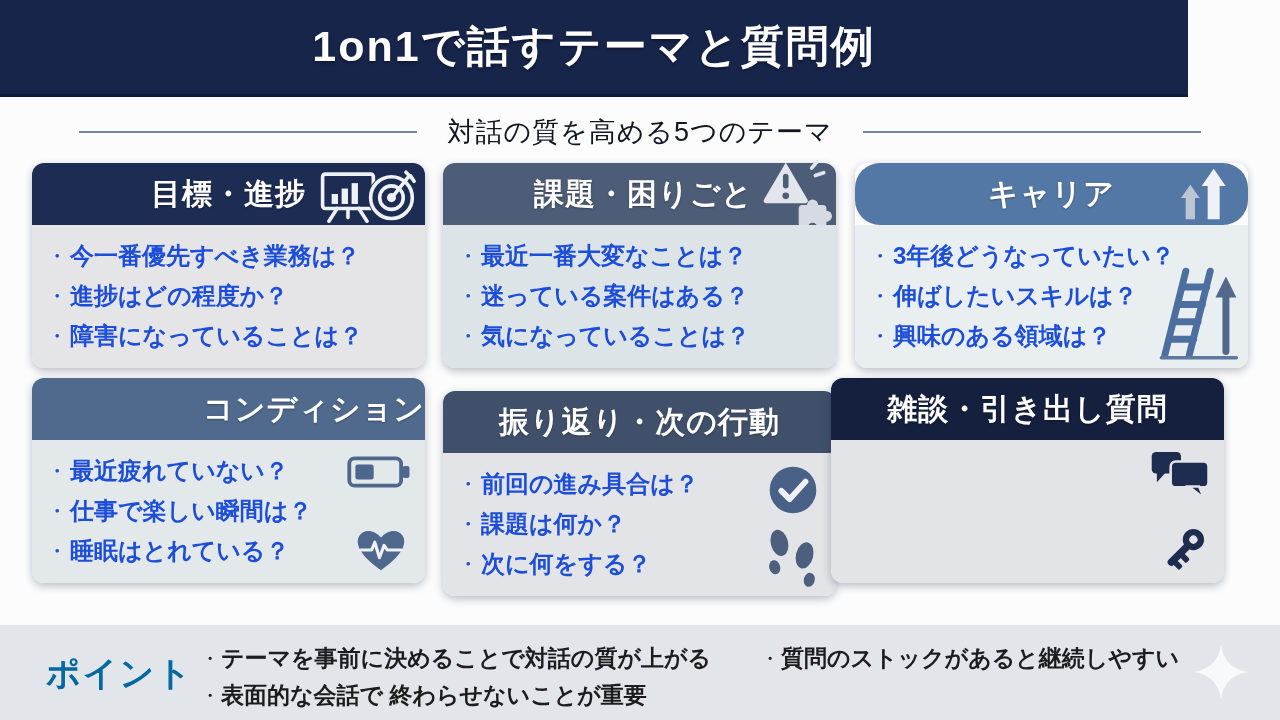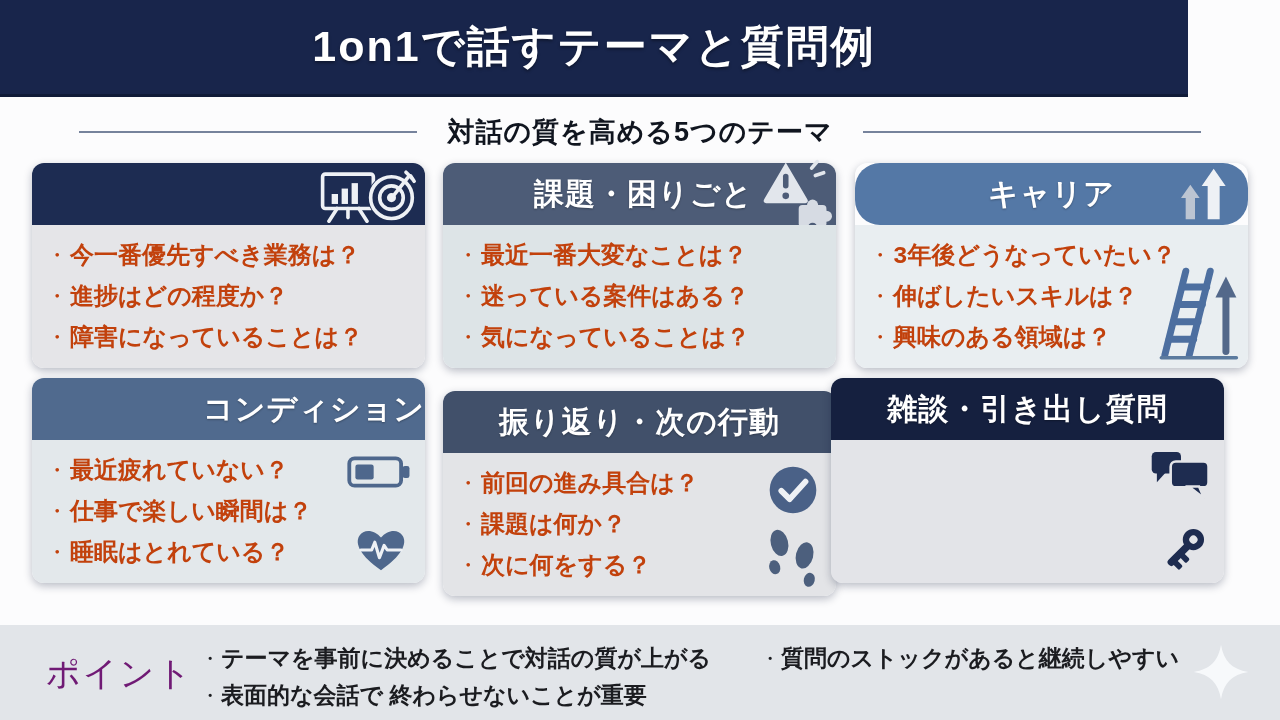--- a/index.html
+++ b/index.html
@@ -18,54 +18,54 @@
   .title-bar h1{
     margin:0;color:#ffffff;font-size:43px;font-weight:bold;letter-spacing:2px;
     text-shadow:0 2px 3px rgba(0,0,0,.35);
   }
   
   .subtitle-row{
     position:absolute;left:0;top:110px;width:1280px;height:44px;
     display:flex;align-items:center;justify-content:center;gap:30px;
   }
   .subtitle-line{height:2px;background:#76839c;flex:0 0 338px;}
-  .subtitle-text{font-size:27px;font-weight:bold;color:#10151f;letter-spacing:1px;white-space:nowrap;}
+  .subtitle-text{font-size:27px;font-weight:normal;color:#10151f;letter-spacing:1px;white-space:nowrap;}
   
   .card{
     position:absolute;width:393px;height:205px;border-radius:12px;
     box-shadow:0 3px 8px rgba(15,25,55,.28);
   }
   .card-header{
     height:62px;border-radius:12px 12px 0 0;position:relative;
     display:flex;align-items:center;justify-content:center;
   }
   .card-header h2{
     margin:0;color:#ffffff;font-size:30px;font-weight:bold;letter-spacing:1px;
     text-shadow:0 1px 2px rgba(0,0,0,.3);white-space:nowrap;
   }
   .card-body{
     height:143px;border-radius:0 0 12px 12px;box-sizing:border-box;
     padding:11px 10px 0 16px;position:relative;
   }
   .q-list{list-style:none;margin:0;padding:0;}
   .q-list li{
-    font-size:24px;font-weight:bold;color:#c2410c;line-height:40px;white-space:nowrap;font-family:Liberation Mono, monospace;
+    font-size:24px;font-weight:bold;color:#1d4ed8;line-height:40px;white-space:nowrap;
   }
   .q-list .bm{font-size:18px;margin-right:4px;vertical-align:2px;}
   .hdr-icon{position:absolute;top:50%;transform:translateY(-50%);}
   .body-icon{position:absolute;}
   
   .pos-1{left:32px;top:163px;}  .pos-2{left:443px;top:163px;}  .pos-3{left:855px;top:163px;}
   .pos-4{left:32px;top:378px;}  .pos-5{left:443px;top:391px;}  .pos-6{left:831px;top:378px;}
   
   .points{
     position:absolute;left:0;top:625px;width:1280px;height:95px;background:#e2e5e9;
   }
   .points-label{
-    position:absolute;left:46px;top:26px;font-size:34px;font-weight:normal;color:#701a75;letter-spacing:2px;
+    position:absolute;left:46px;top:26px;font-size:34px;font-weight:bold;color:#0369a1;letter-spacing:2px;
   }
   .points-list{list-style:none;margin:0;padding:0;position:absolute;top:15px;}
   .points-list li{font-size:23px;font-weight:bold;color:#1b1c20;line-height:37px;white-space:nowrap;}
   .points-list .bm{font-size:16px;margin-right:3px;vertical-align:2px;}
   .pl-left{left:202px;}
   .pl-right{left:762px;}
   .sparkle{position:absolute;right:30px;top:18px;}
 </style>
 </head>
 <body>
@@ -75,20 +75,21 @@
 </header>
 
 <div class="subtitle-row">
   <div class="subtitle-line"></div>
   <div class="subtitle-text">対話の質を高める5つのテーマ</div>
   <div class="subtitle-line"></div>
 </div>
 
 <section class="card pos-1">
   <div class="card-header" style="background: rgb(29, 44, 82);">
+    <h2>目標・進捗</h2>
     <svg class="hdr-icon" style="right:8px" width="100" height="58" viewBox="0 0 110 64">
       <g stroke="#eef1f5" stroke-width="4" fill="none" stroke-linecap="round">
         <rect x="6" y="10" width="56" height="38" rx="3"></rect>
         <line x1="22" y1="48" x2="13" y2="62"></line>
         <line x1="46" y1="48" x2="55" y2="62"></line>
         <line x1="34" y1="48" x2="34" y2="58"></line>
       </g>
       <g fill="#eef1f5">
         <rect x="16" y="32" width="7" height="11"></rect>
         <rect x="27" y="26" width="7" height="17"></rect>

